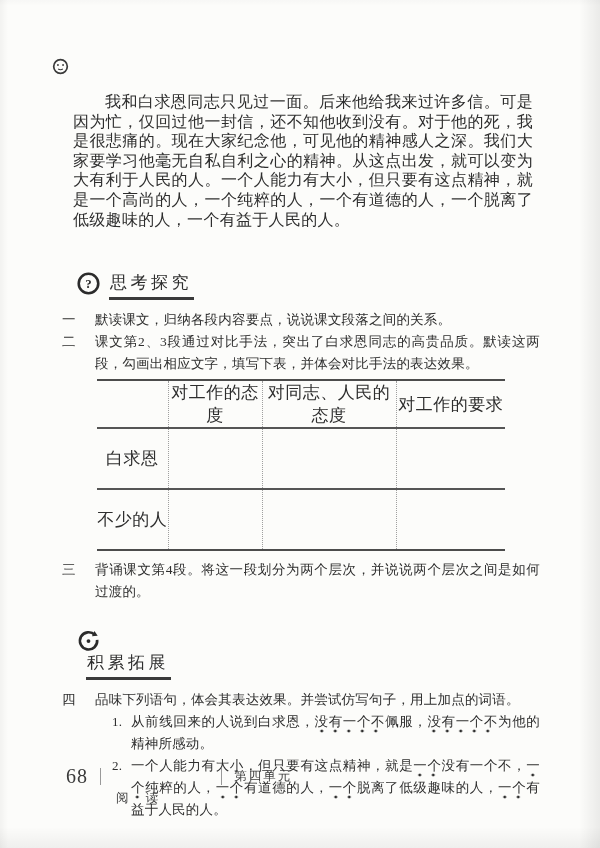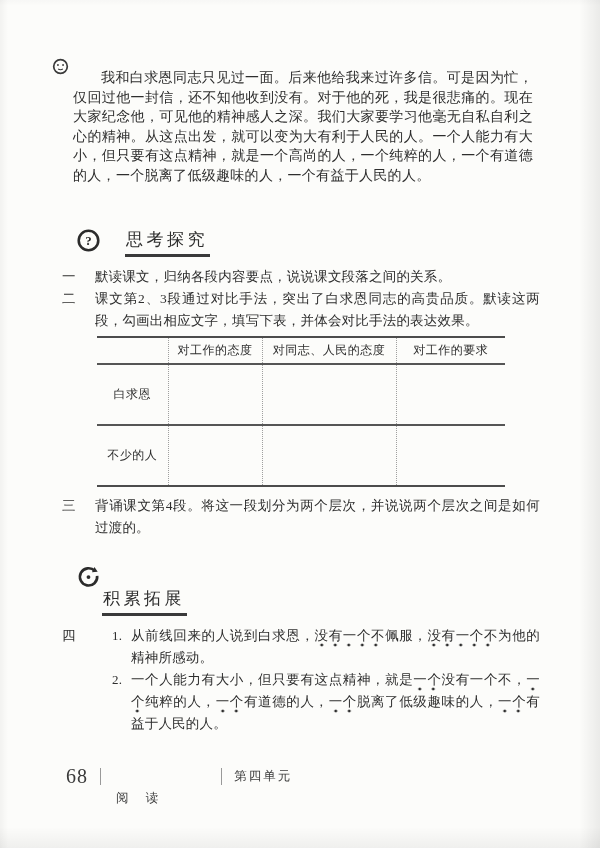--- a/index.html
+++ b/index.html
@@ -17,35 +17,35 @@
       linear-gradient(to right, rgba(0,0,0,0.04), rgba(0,0,0,0) 8px, rgba(0,0,0,0) 96.5%, rgba(0,0,0,0.07)),
       linear-gradient(to bottom, rgba(0,0,0,0.02), rgba(0,0,0,0) 6px, rgba(0,0,0,0) 97.5%, rgba(0,0,0,0.05)),
       #fcfcfa;
   }
   .smiley {
     position: absolute; left: 52px; top: 58px;
     width: 17px; height: 17px; display: block;
   }
   .intro {
     margin: 0 67px 0 73px;
-    padding-top: 68px;
-    font-size: 14px;
+    padding-top: 92px;
+    font-size: 16px;
     line-height: 19.6px;
     text-align: justify;
     text-indent: 2em;
     letter-spacing: 0.3px;
   }
   .sec-head {
     margin: 43px 0 0 77px;
     display: flex;
     align-items: flex-start;
   }
   .sec-icon { width: 23px; height: 23px; display: block; flex: none; }
   .sec-title {
-    margin-left: 25px;
+    margin-left: 9px;
     font-size: 17px;
     line-height: 21px;
     letter-spacing: 3.5px;
     padding: 0 2px 4px 1px;
     border-bottom: 3px solid #3a3a3a;
   }
   .items { margin: 9px 60px 0 62px; }
   .item { display: flex; font-size: 13.5px; line-height: 22px; }
   .inum { flex: none; width: 33px; letter-spacing: 1px; }
   .itext { flex: 1; text-align: justify; letter-spacing: 0.2px; }
@@ -59,21 +59,21 @@
     background-repeat: repeat-x;
     padding-bottom: 4px;
   }
   .cmp-table {
     border-collapse: collapse;
     table-layout: fixed;
     margin: 4px 0 0 97px;
     width: 408px;
     border-top: 2px solid #4c4c4c;
     border-bottom: 2px solid #4c4c4c;
-    font-size: 12px;
+    font-size: 17px;
   }
   .cmp-table td {
     text-align: center;
     vertical-align: middle;
     padding: 0;
     letter-spacing: 0.5px;
   }
   .cmp-table td + td { border-left: 1px dotted #9f9f9f; }
   .cmp-table tr.t-head td { height: 25px; }
   .cmp-table tr.t-head { border-bottom: 2px solid #555555; }
@@ -171,20 +171,21 @@
         <circle cx="12" cy="12.6" r="2" fill="#2b2b2b"></circle>
       </svg>
     </span>
     <span class="sec-title">积累拓展</span>
   </div>
 
   <div class="items">
     <div class="item">
       <span class="inum">四</span>
       <div class="itext">
+        <div>品味下列语句，体会其表达效果。并尝试仿写句子，用上加点的词语。</div>
         <div class="sub">
           <span class="snum">1.</span>
           <span class="stext"><span>从前线回来的人说到白求恩，</span><span class="dot">没有一个不</span><span>佩服，</span><span class="dot">没有一个不</span><span>为他的精神所感动。</span></span>
         </div>
         <div class="sub">
           <span class="snum">2.</span>
           <span class="stext"><span>一个人能力有大小，但只要有这点精神，就是</span><span class="dot">一个</span><span>没有一个不，</span><span class="dot">一个</span><span>纯粹的人，</span><span class="dot">一个</span><span>有道德的人，</span><span class="dot">一个</span><span>脱离了低级趣味的人，</span><span class="dot">一个</span><span>有益于人民的人。</span></span>
         </div>
       </div>
     </div>

